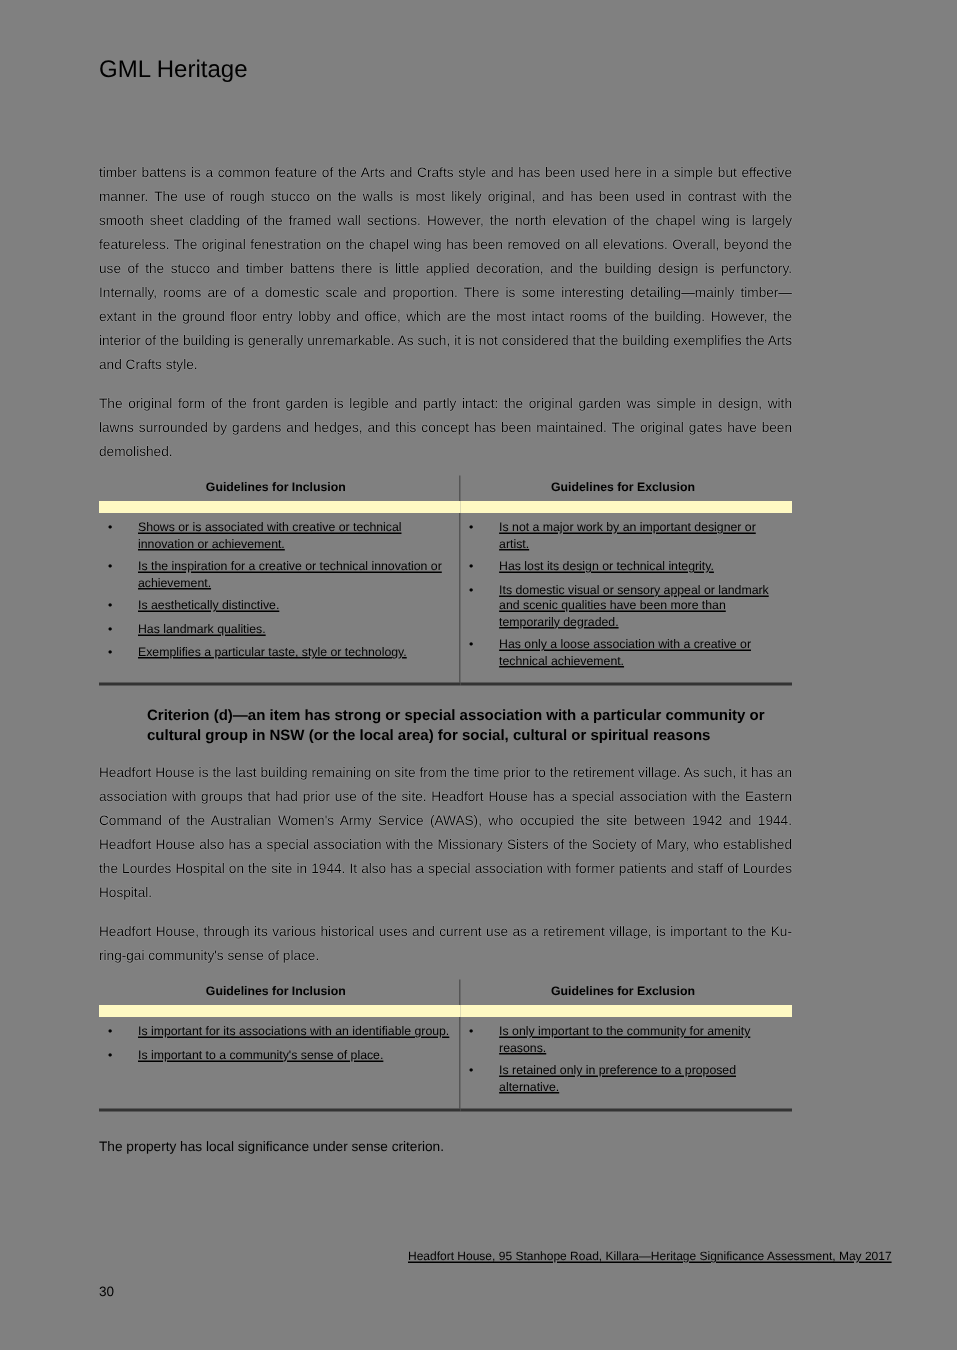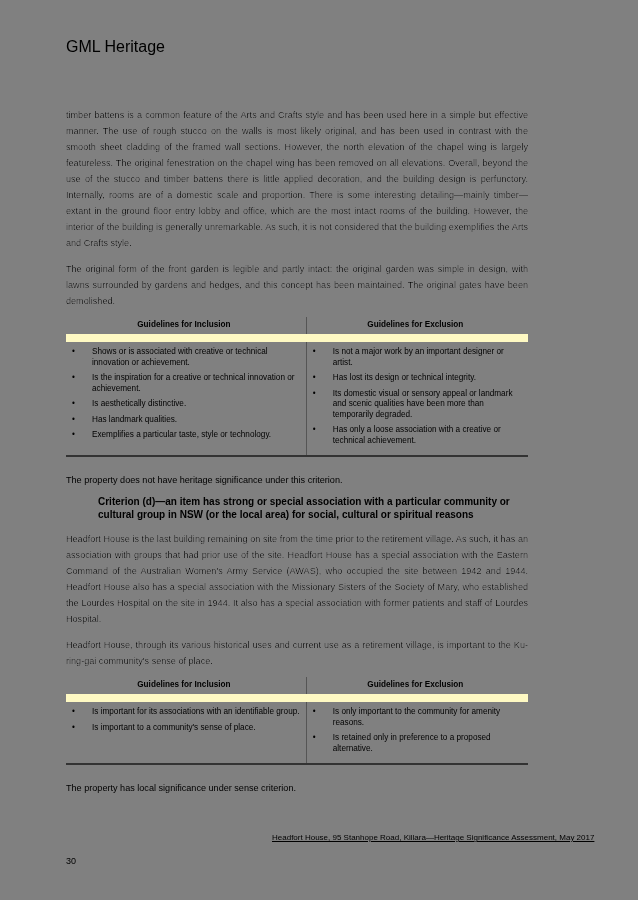--- a/index.html
+++ b/index.html
@@ -7,21 +7,21 @@
       width: 638px; height: 900px; background: #808080;
       font-family: "Liberation Sans", sans-serif; color: #000;
       position: relative; overflow: hidden;
     }
     .hdr { position: absolute; left: 66px; top: 38px; font-size: 16px; font-weight: normal; }
     .page { position: absolute; left: 66px; top: 87px; width: 462px; margin-top: 20px; }
     p.body { margin: 0 0 10px 0; font-size: 9.1px; line-height: 16px; text-align: justify; text-shadow: 0 0 0.6px #fff; }
     p.body.tight { margin-bottom: 8px; }
     table.gl { width: 100%; border-collapse: collapse; font-size: 8.2px; margin: 0 0 14px 0; }
     table.gl th { text-align: center; font-weight: bold; padding: 3px 6px 5px 2px; border-bottom: 8px solid #fef9c3; }
-    table.gl td { vertical-align: top; padding: 3px 6px 4px 2px; border-bottom: 2px solid #333; }
+    table.gl td { vertical-align: top; padding: 3px 6px 4px 2px; border-bottom: 2px solid #333; text-decoration: underline; }
     table.gl th + th, table.gl td + td { border-left: 1px solid #555; }
     table.gl ul { margin: 0; padding: 0; list-style: none; }
     table.gl li { position: relative; padding-left: 24px; line-height: 10.5px; margin: 2px 0 5px 0; }
     table.gl li::before { content: "\2022"; position: absolute; left: 4px; top: 0; }
     .conclusion { font-size: 9.1px; margin: 0 0 10px 0; }
     .criterion { margin: 0 0 10px 32px; font-size: 10px; font-weight: bold; line-height: 13px; }
     .footer-num { position: absolute; left: 66px; top: 856px; font-size: 9px; }
     .footer-txt { position: absolute; left: 272px; top: 833px; font-size: 8px; text-decoration: underline; }
   </style>
 </head>
@@ -54,21 +54,20 @@
           <li>Is not a major work by an important designer or artist.</li>
           <li>Has lost its design or technical integrity.</li>
           <li>Its domestic visual or sensory appeal or landmark and scenic qualities have been more than temporarily degraded.</li>
           <li>Has only a loose association with a creative or technical achievement.</li>
         </ul>
       </td>
     </tr>
   </tbody>
     </table>
 
-  <p class="conclusion" style="margin-top:18px">The property does not have heritage significance under this criterion.</p>
 
   <div class="criterion">Criterion (d)—an item has strong or special association with a particular community or cultural group in NSW (or the local area) for social, cultural or spiritual reasons</div>
 
   <p class="body">Headfort House is the last building remaining on site from the time prior to the retirement village. As such, it has an association with groups that had prior use of the site. Headfort House has a special association with the Eastern Command of the Australian Women's Army Service (AWAS), who occupied the site between 1942 and 1944. Headfort House also has a special association with the Missionary Sisters of the Society of Mary, who established the Lourdes Hospital on the site in 1944. It also has a special association with former patients and staff of Lourdes Hospital.</p>
   <p class="body tight">Headfort House, through its various historical uses and current use as a retirement village, is important to the Ku-ring-gai community's sense of place.</p>
 
   <table class="gl">
     <tbody>
         <tr>
       <th style="width:52%">Guidelines for Inclusion</th>

